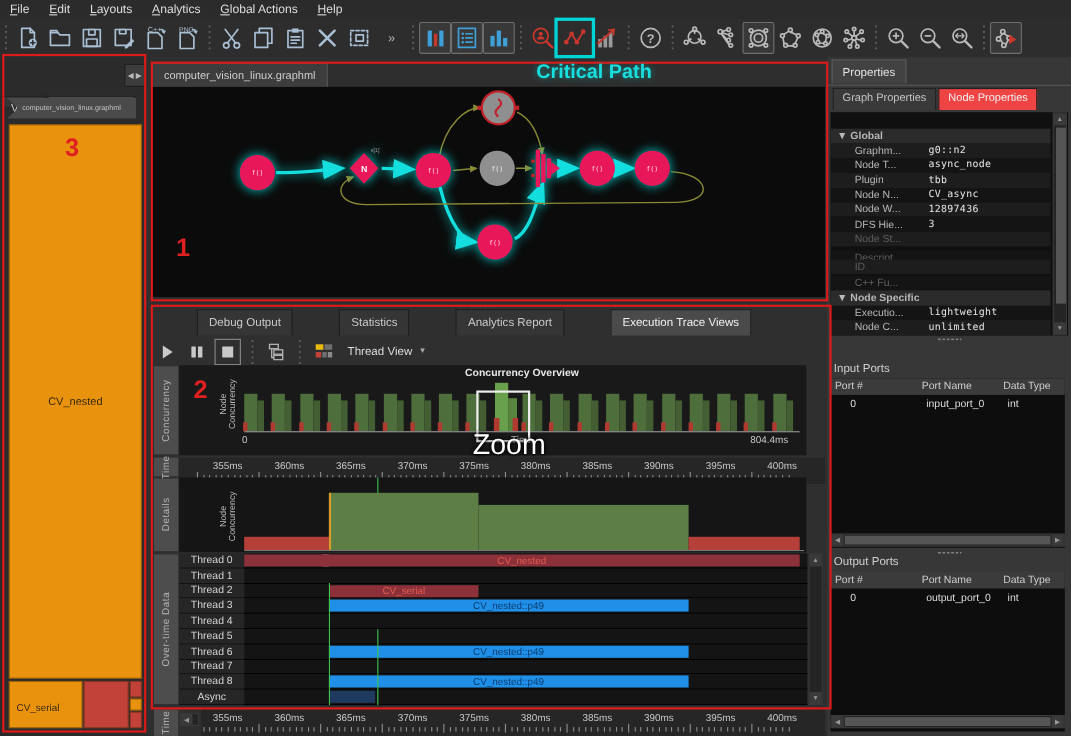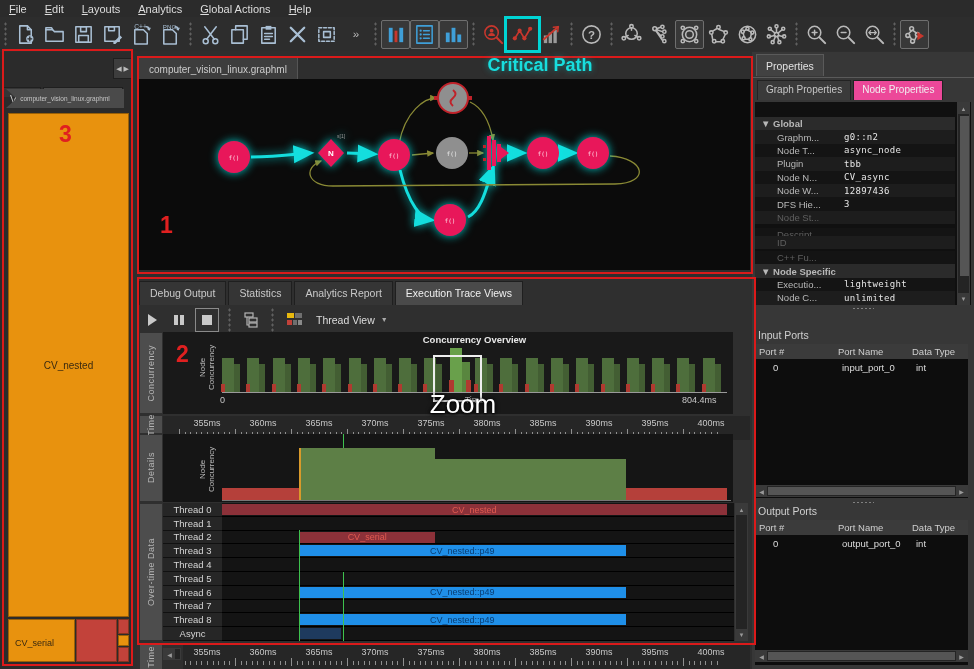--- a/index.html
+++ b/index.html
@@ -36,21 +36,21 @@
   #canvas-tabbar{position:absolute;left:0;top:0;width:100%;height:23px;background:#2e2e2e;border-bottom:1px solid #1c1c1c;}
   #canvas-tab{position:absolute;left:1px;top:1px;height:22px;padding:0 10px;background:#3d3d3d;color:#ccc;font-size:10px;
       display:flex;align-items:center;border:1px solid #555;border-bottom:none;}
   #canvas{position:absolute;left:0;top:23px;right:0;bottom:0;background:#0b0b0b;}
   #gsvg{position:absolute;left:0;top:0;}
   .glowC{filter:drop-shadow(0 0 5px rgba(0,238,238,.85));}
   
   #bottom{position:absolute;left:137px;top:277px;width:613px;height:392px;background:#2f2f2f;}
   #bottom-grip{position:absolute;left:290px;top:0px;width:26px;height:3px;background-image:radial-gradient(#777 40%,transparent 42%);background-size:4px 3px;}
   #btabs{position:absolute;left:2px;top:4px;height:24px;display:flex;z-index:2;}
-  .btab{padding:5px 10px 4px;background:#353535;color:#c9c9c9;font-size:10.5px;margin-right:2px;border:1px solid #1f1f1f;border-bottom:none;}
+  .btab{padding:5px 10px 4px;background:#353535;color:#c9c9c9;font-size:10.5px;margin-right:2px;border:1px solid #1f1f1f;border-bottom:none;margin-left:40px;}
   .btab.active{background:#4a4a4a;color:#f0f0f0;}
   #btoolbar{position:absolute;left:4px;top:30px;width:605px;height:25px;display:flex;align-items:center;gap:5px;}
   .bbtn{width:22px;height:22px;display:flex;align-items:center;justify-content:center;color:#c9c9c9;}
   .bbtn.framed{border:1px solid #8a8a8a;}
   #thread-view{display:flex;align-items:center;gap:6px;color:#ddd;font-size:10.5px;margin-left:6px;}
   #thread-view .car{font-size:7px;color:#aaa;}
   .vtab{position:absolute;left:3px;width:22px;background:#4d4d4d;color:#b5b5b5;display:flex;align-items:center;justify-content:center;}
   .vtab span{writing-mode:vertical-rl;transform:rotate(180deg);font-size:9px;letter-spacing:.5px;}
   .rotlab{position:absolute;color:#bdbdbd;font-size:8px;line-height:8.5px;text-align:center;writing-mode:vertical-rl;transform:rotate(180deg);}
   #ov-area{position:absolute;left:26px;top:55px;width:570px;height:82px;background:#191919;}
@@ -72,21 +72,21 @@
   .vscroll{position:absolute;width:13px;background:#242424;border:1px solid #3a3a3a;box-sizing:border-box;}
   .vscroll .arr{position:absolute;left:0;width:100%;height:11px;background:#3a3a3a;color:#999;font-size:6px;display:flex;align-items:center;justify-content:center;}
   .hscroll{position:absolute;height:12px;background:#242424;border:1px solid #3a3a3a;box-sizing:border-box;}
   .hscroll .arr{position:absolute;top:0;width:11px;height:100%;background:#3a3a3a;color:#999;font-size:6px;display:flex;align-items:center;justify-content:center;}
   .hscroll .thumb{position:absolute;top:1px;left:12px;right:12px;height:8px;background:#555;}
   
   #props{position:absolute;left:752px;top:52px;width:222px;bottom:0;background:#373737;}
   #props-tab{position:absolute;left:4px;top:2px;height:21px;padding:0 9px;background:#424242;border:1px solid #5a5a5a;border-bottom:none;display:flex;align-items:center;font-size:10.5px;color:#e2e2e2;}
   #props-tabs2{position:absolute;left:0px;top:25px;width:100%;height:23px;border-top:1px solid #5a5a5a;display:flex;padding-left:5px;box-sizing:border-box;}
   .ptab{margin-top:2px;padding:3px 8px;background:#3a3a3a;border:1px solid #222;border-bottom:none;color:#c5c5c5;font-size:10px;margin-right:2px;}
-  .ptab.active{background:#ec4899;color:#f0f0f0;}
+  .ptab.active{background:#ef4444;color:#f0f0f0;}
   #prop-table{position:absolute;left:3px;top:50px;width:216px;height:203px;background:#101010;overflow:hidden;}
   #prop-head{position:absolute;left:0;top:0;width:100%;height:15px;background:#3f3f3f;color:#cfcfcf;font-size:9.5px;}
   .prow{position:absolute;left:0;width:200px;height:13.4px;font-size:9.5px;display:flex;align-items:center;}
   .prow .nm{color:#b8b8b8;white-space:nowrap;overflow:hidden;}
   .prow .vl{position:absolute;left:89px;color:#e6e6e6;font-family:"DejaVu Sans Mono",monospace;font-size:9px;letter-spacing:.3px;}
   .prow.grp{background:#2b2b2b;color:#ddd;font-weight:bold;width:200px;}
   .prow.dis .nm{color:#5f5f5f;}
   .splitdots{position:absolute;left:50%;transform:translateX(-50%);width:22px;height:3px;background-image:radial-gradient(#808080 40%,transparent 45%);background-size:4px 3px;}
   #portinfo-head{position:absolute;left:2px;width:218px;height:15px;background:#454545;color:#dedede;font-size:10px;display:flex;align-items:center;justify-content:center;}
   .section-label{position:absolute;left:6px;color:#cfcfcf;font-size:10.5px;}

